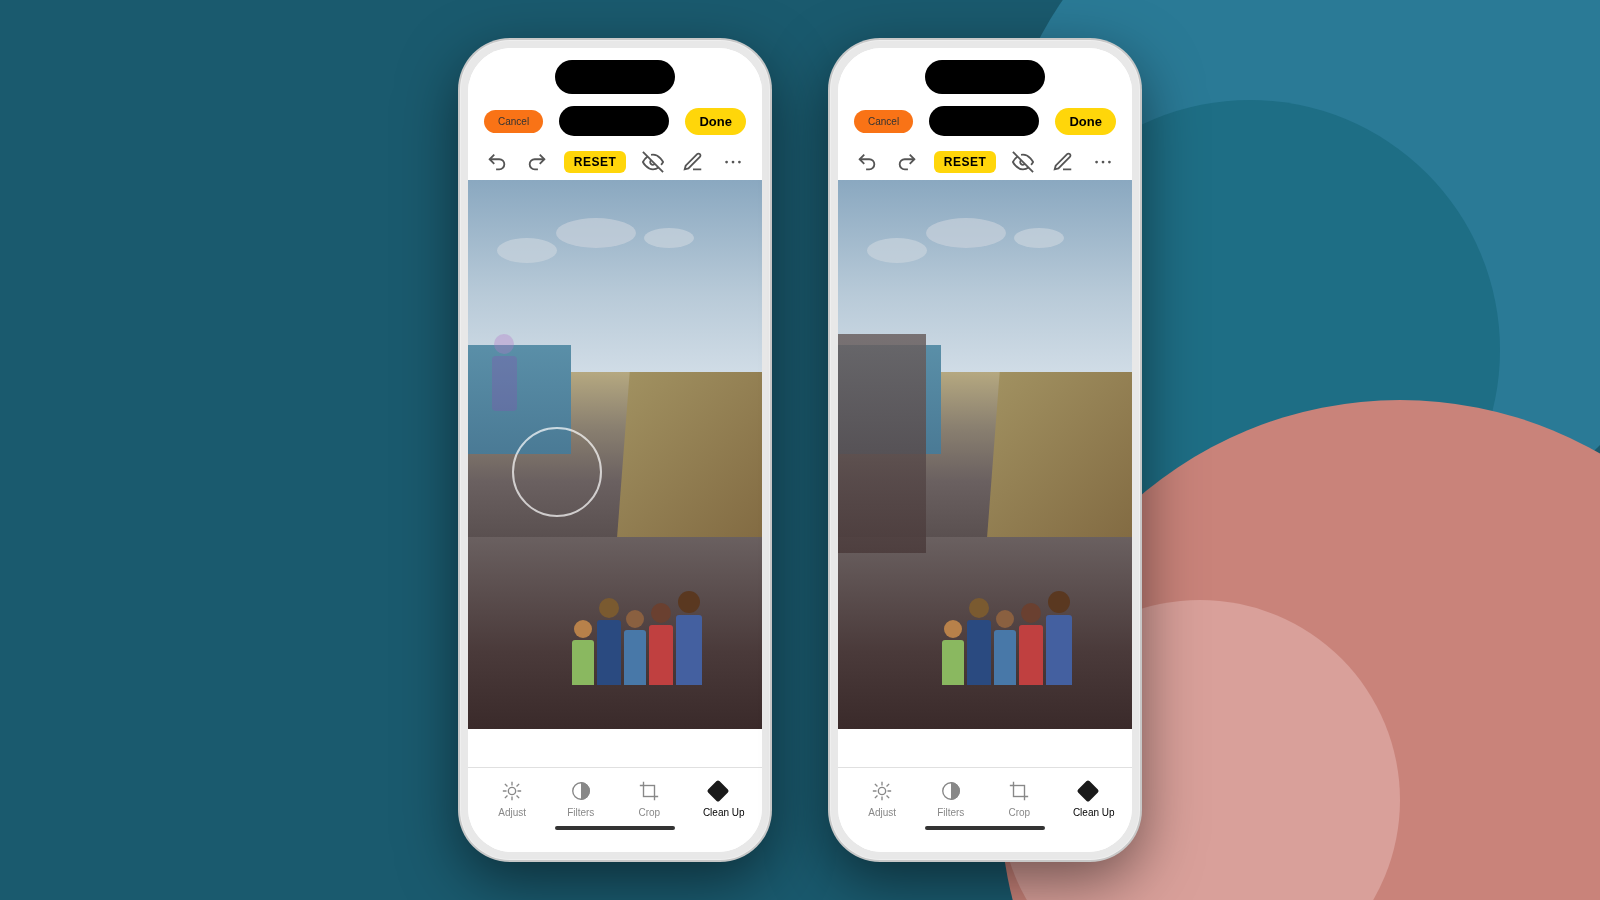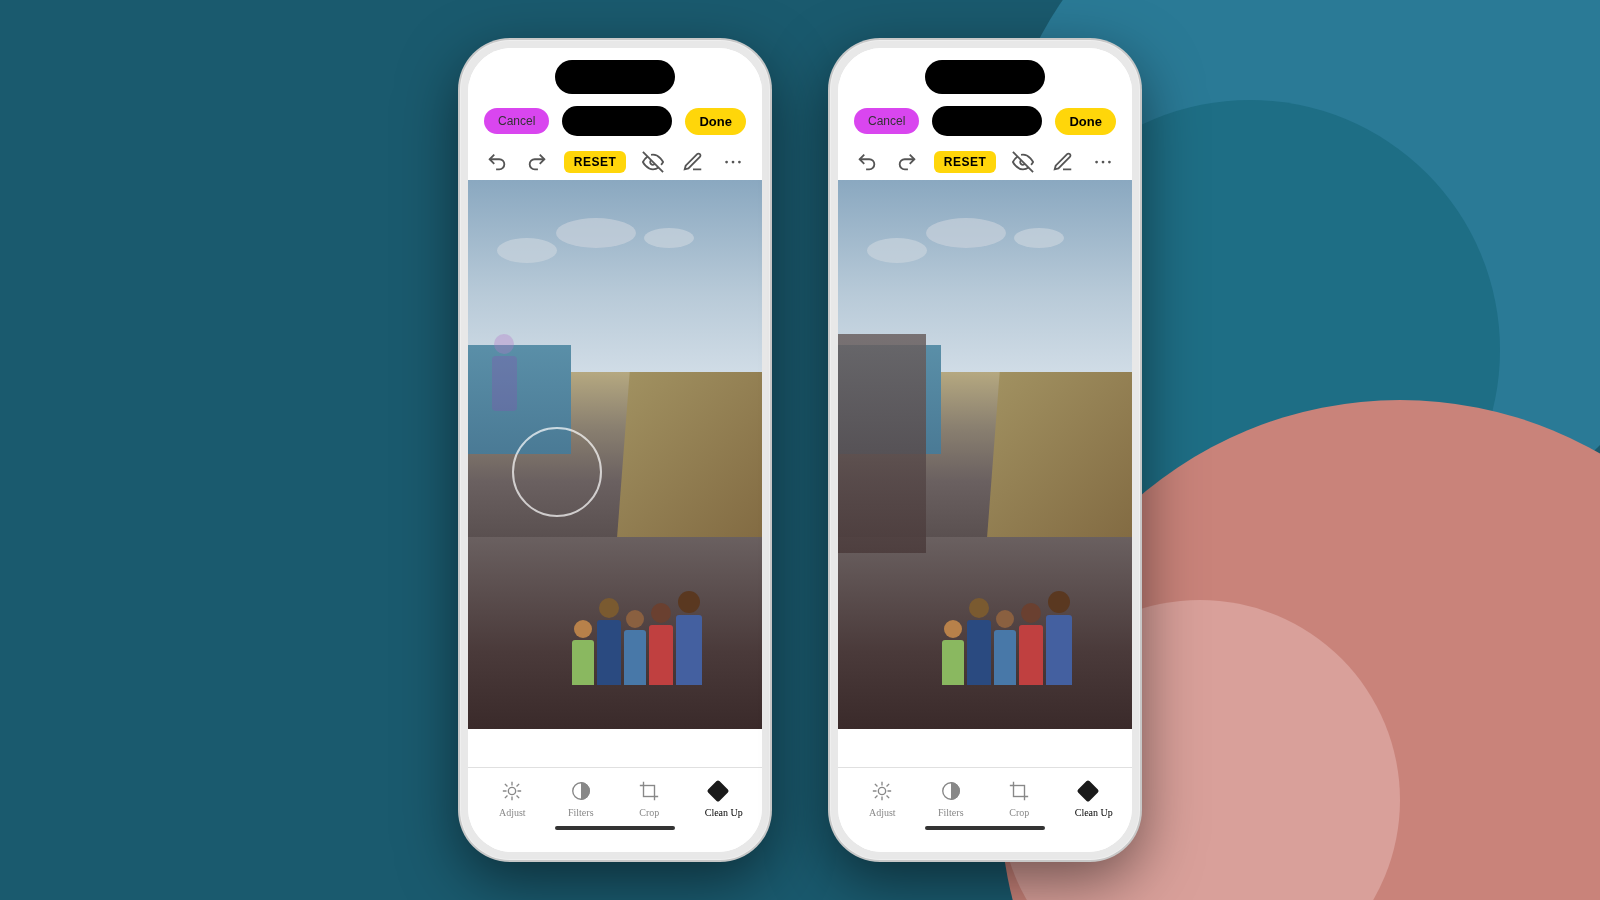--- a/index.html
+++ b/index.html
@@ -126,25 +126,25 @@
       display: flex;
       align-items: center;
       justify-content: space-between;
       padding: 58px 16px 8px;
       background: white;
       z-index: 5;
       position: relative;
     }
 
     .btn-cancel {
-      background: #d946ef;
+      background: #f97316;
       border: none;
       border-radius: 20px;
       padding: 6px 14px;
-      font-size: 12px;
+      font-size: 10px;
       color: #333;
       cursor: pointer;
       font-weight: 500;
     }
 
     .btn-done {
       background: #FFD60A;
       border: none;
       border-radius: 20px;
       padding: 6px 14px;
@@ -264,21 +264,20 @@
       height: 1px;
       background: #e0e0e0;
       margin-bottom: 6px;
     }
 
     .tool-tabs {
       display: flex;
       align-items: center;
       justify-content: space-around;
       padding: 4px 10px;
-      font-family: Liberation Serif, serif;
     }
 
     .tool-tab {
       display: flex;
       flex-direction: column;
       align-items: center;
       gap: 3px;
       cursor: pointer;
       min-width: 55px;
     }

